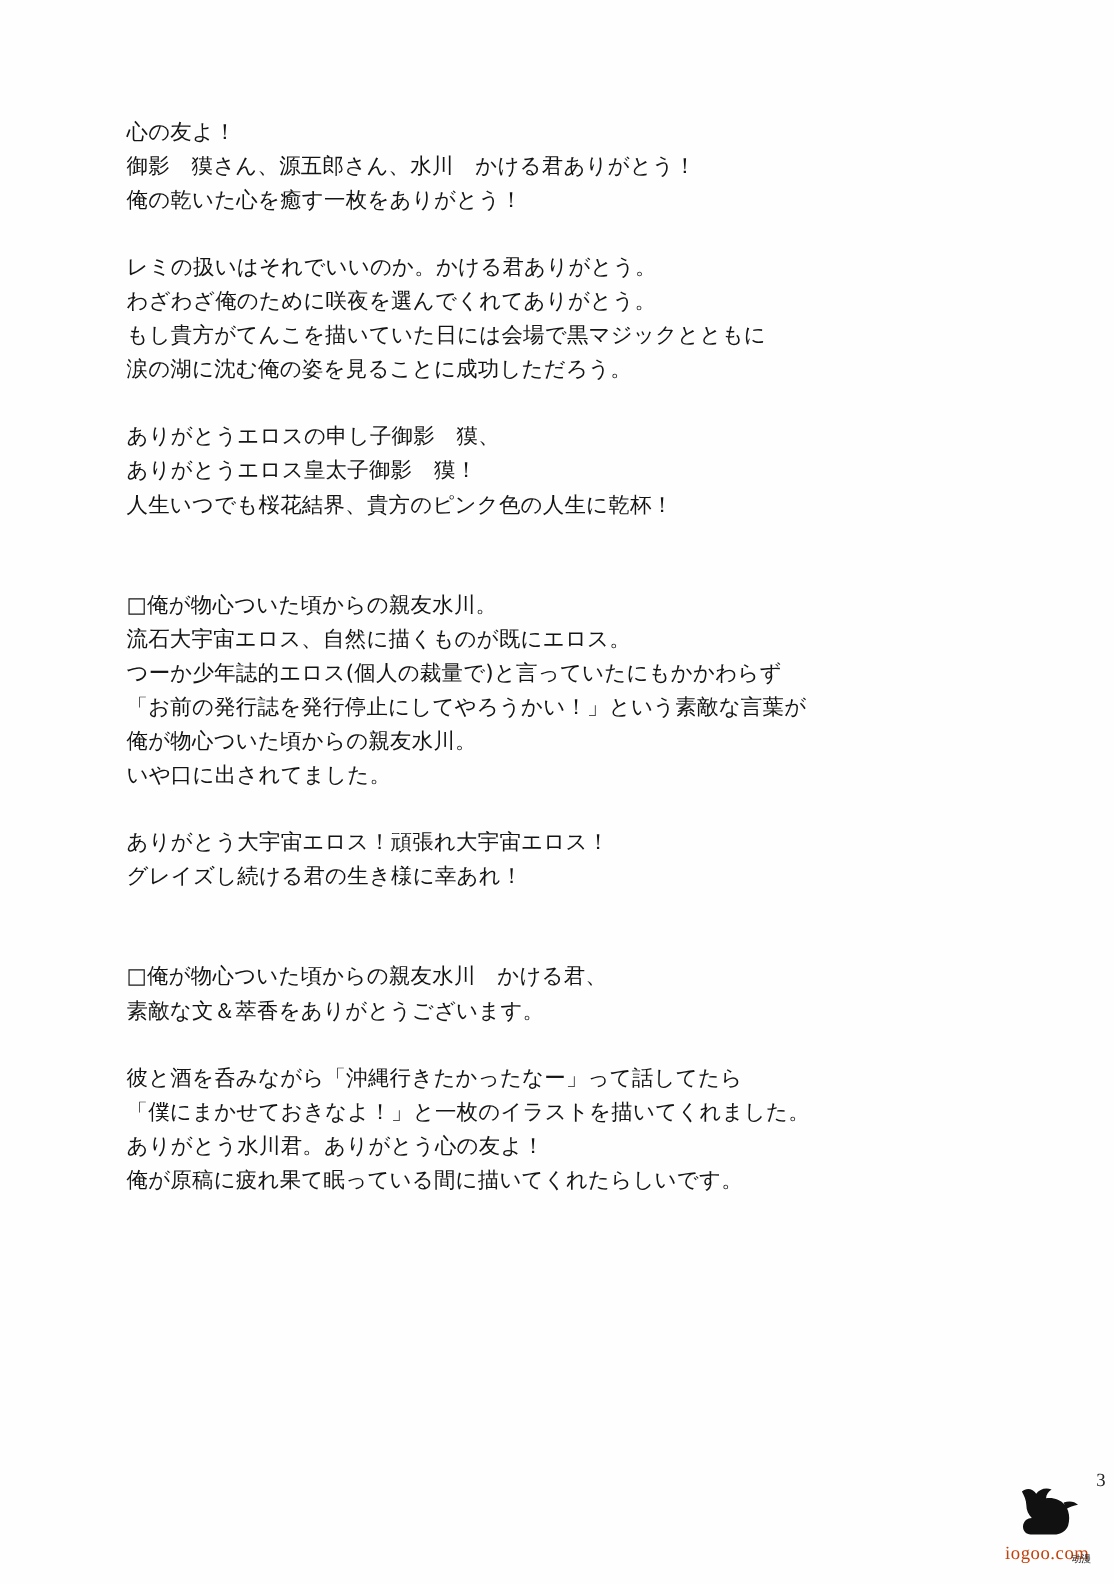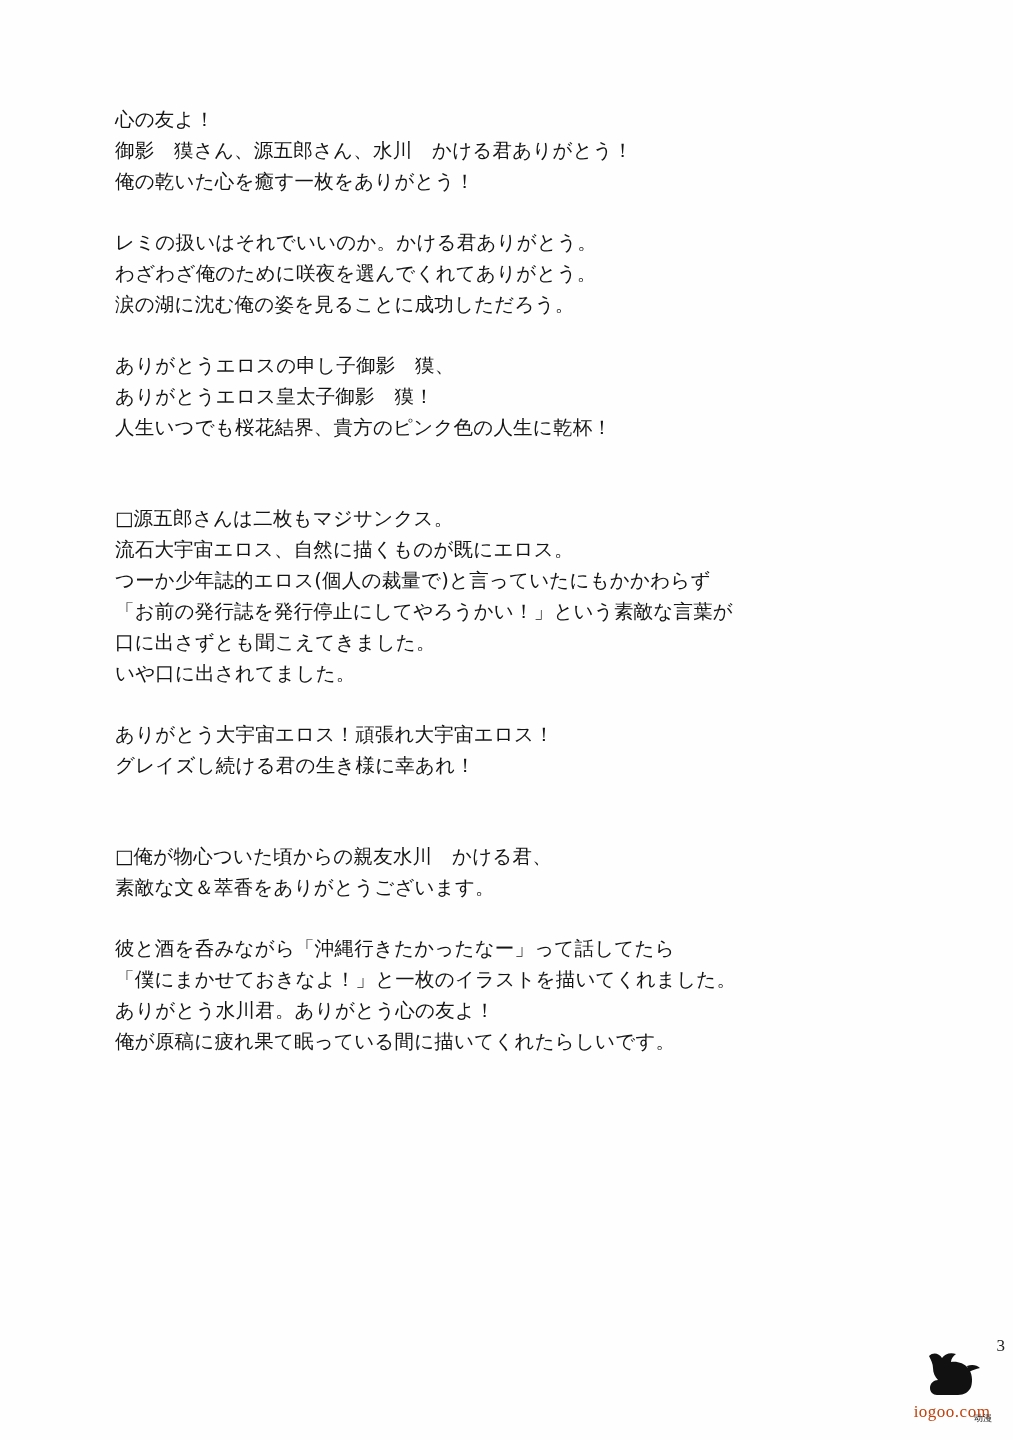--- a/index.html
+++ b/index.html
@@ -95,37 +95,38 @@
 
     <div class="para">
       <div class="line">心の友よ！</div>
       <div class="line">御影　獏さん、源五郎さん、水川　かける君ありがとう！</div>
       <div class="line">俺の乾いた心を癒す一枚をありがとう！</div>
     </div>
 
     <div class="para">
       <div class="line">レミの扱いはそれでいいのか。かける君ありがとう。</div>
       <div class="line">わざわざ俺のために咲夜を選んでくれてありがとう。</div>
+      <div class="line">もし貴方がてんこを描いていた日には会場で黒マジックとともに</div>
       <div class="line">涙の湖に沈む俺の姿を見ることに成功しただろう。</div>
     </div>
 
     <div class="para">
       <div class="line">ありがとうエロスの申し子御影　獏、</div>
       <div class="line">ありがとうエロス皇太子御影　獏！</div>
       <div class="line">人生いつでも桜花結界、貴方のピンク色の人生に乾杯！</div>
     </div>
 
     <div class="spacer-lg"></div>
 
     <div class="para">
-      <div class="line">□源五郎さんは二枚もマジサンクス。</div>
+      <div class="line">□俺が物心ついた頃からの親友水川。</div>
       <div class="line">流石大宇宙エロス、自然に描くものが既にエロス。</div>
       <div class="line">つーか少年誌的エロス(個人の裁量で)と言っていたにもかかわらず</div>
       <div class="line">「お前の発行誌を発行停止にしてやろうかい！」という素敵な言葉が</div>
-      <div class="line">口に出さずとも聞こえてきました。</div>
+      <div class="line">俺が物心ついた頃からの親友水川。</div>
       <div class="line">いや口に出されてました。</div>
     </div>
 
     <div class="para">
       <div class="line">ありがとう大宇宙エロス！頑張れ大宇宙エロス！</div>
       <div class="line">グレイズし続ける君の生き様に幸あれ！</div>
     </div>
 
     <div class="spacer-lg"></div>
 

